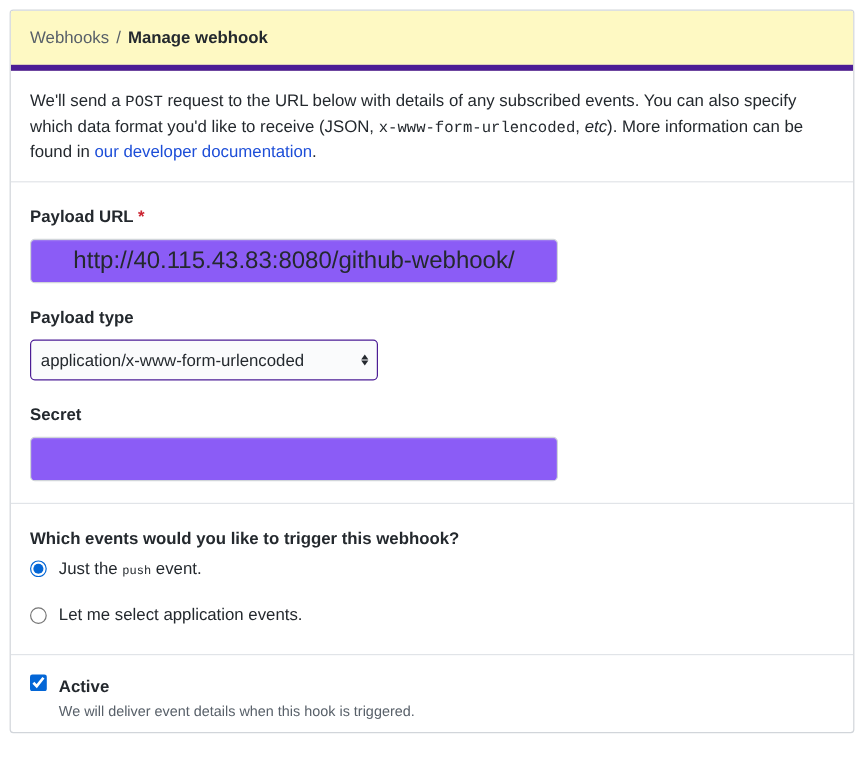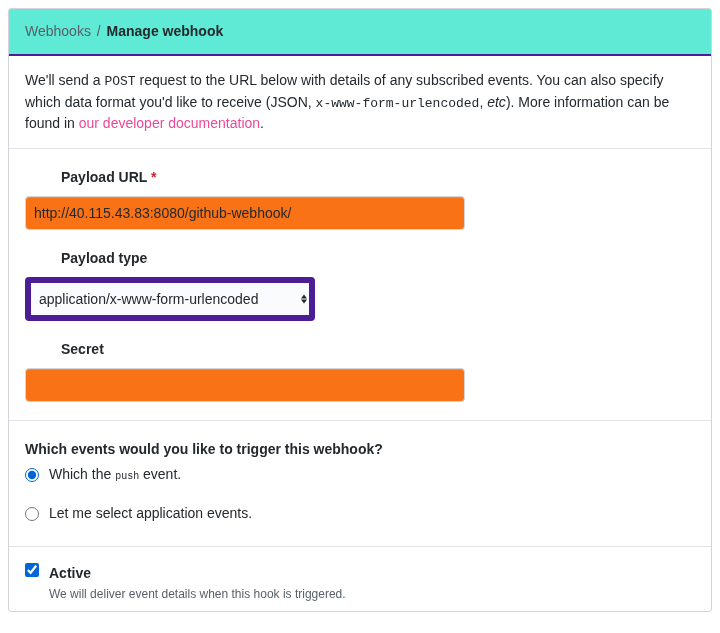--- a/index.html
+++ b/index.html
@@ -16,22 +16,22 @@
       padding: 8px;
     }
     .panel {
       border: 1px solid #d1d5da;
       border-radius: 3px;
       overflow: hidden;
       width: 704px;
     }
     .panel-header {
       padding: 12px 16px;
-      background: #5eead4;
-      border-bottom: 2px solid #4c1d95;
+      background: #fef9c3;
+      border-bottom: 5px solid #4c1d95;
     }
     .breadcrumb-link {
       color: #586069;
       font-weight: 400;
     }
     .breadcrumb-sep {
       color: #586069;
       margin: 0 2px;
     }
     .breadcrumb-current {
@@ -50,65 +50,65 @@
       background: rgba(27,31,35,0.05);
       border-radius: 3px;
     }
     .panel-description code {
       background: transparent;
       padding: 0;
       font-size: 13px;
       margin-top: 41px;
     }
     a.link {
-      color: #ec4899;
+      color: #1d4ed8;
       text-decoration: none;
     }
     .panel-body {
       padding: 18px 16px 0 16px;
       border-bottom: 1px solid #e1e4e8;
     }
     .form-group {
       margin-bottom: 18px;
     }
     .form-label {
       display: block;
       font-weight: 600;
       margin-bottom: 8px;
       color: #24292e;
-      margin-left: 36px;
     }
     .required-asterisk {
       color: #cb2431;
     }
     .text-input {
       width: 440px;
       padding: 6px 8px;
-      font-size: 14px;
+      font-size: 20px;
       line-height: 20px;
       color: #24292e;
-      background: #f97316;
+      background: #8b5cf6;
       border: 1px solid #d1d5da;
       border-radius: 4px;
       box-shadow: inset 0 1px 0 rgba(225,228,232,0.2);
+      text-align: center;
     }
     .select-wrapper {
       position: relative;
       display: inline-block;
     }
     select.select-input {
       appearance: none;
       -webkit-appearance: none;
       width: 290px;
       padding: 6px 28px 6px 8px;
       font-size: 14px;
       line-height: 20px;
       color: #24292e;
       background: #fafbfc;
-      border: 6px solid #4c1d95;
+      border: 1px solid #4c1d95;
       border-radius: 4px;
     }
     .select-arrows {
       position: absolute;
       right: 8px;
       top: 50%;
       transform: translateY(-50%);
       pointer-events: none;
       display: flex;
       flex-direction: column;
@@ -226,21 +226,21 @@
     </div>
 
   </div>
 
   <div class="panel-section">
     <div class="events-heading">Which events would you like to trigger this webhook?</div>
 
     <div class="radio-option">
       <input type="radio" name="events" checked="" id="r-push" style="">
       <label for="r-push">
-        <span>Which the </span><code>push</code><span> event.</span>
+        <span>Just the </span><code>push</code><span> event.</span>
       </label>
     </div>
 
 
     <div class="radio-option">
       <input type="radio" name="events" id="r-ind" style="">
       <label for="r-ind">Let me select application events.</label>
     </div>
   </div>
 

